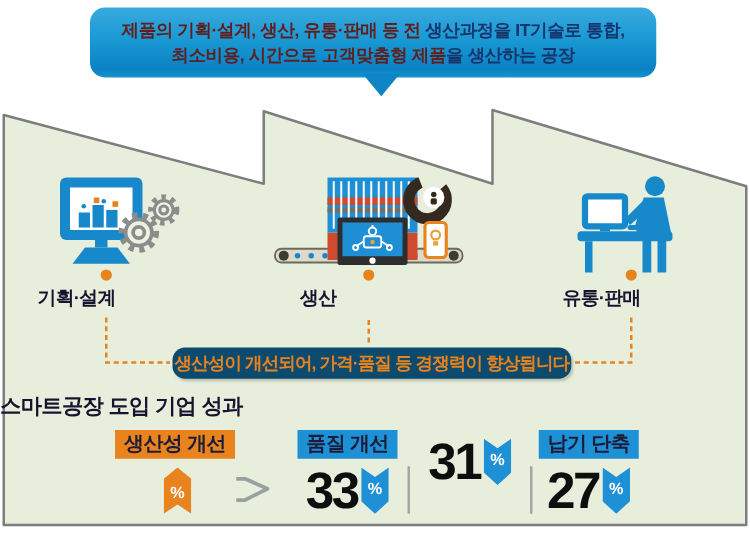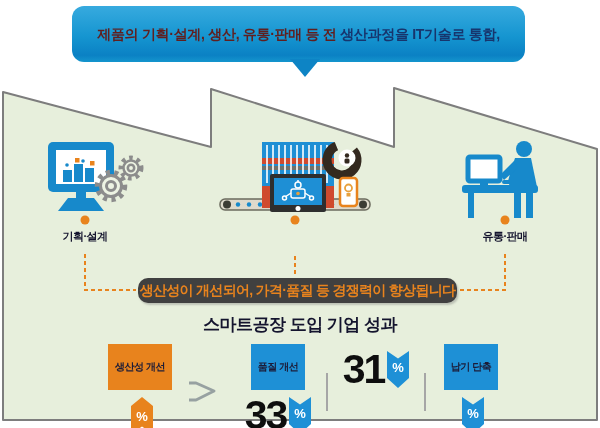--- a/index.html
+++ b/index.html
@@ -15,32 +15,32 @@
   .bubble-text{position:absolute;left:0;top:0;width:100%;height:100%;display:flex;
           flex-direction:column;justify-content:center;text-align:center;
           font-weight:bold;font-size:14px;line-height:20px;letter-spacing:-0.3px;white-space:nowrap;}
   .em{color:#601f1f;}
   .base{color:#17356d;}
 
   
   .factory-svg{position:absolute;left:0;top:0;}
 
   
-  .stage-label{position:absolute;top:229px;width:110px;text-align:center;
-          font-size:11px;font-weight:bold;color:#14142e;letter-spacing:-0.5px;}
+  .stage-label{position:absolute;top:229px;width:110px;
+          font-size:15px;font-weight:bold;color:#14142e;letter-spacing:-0.5px;}
   .note{position:absolute;left:138px;top:278px;width:319px;height:25px;
-          background:#404040;border-radius:10px;box-shadow:1.5px 2px 2px rgba(110,110,110,.35);
+          background:#0c4a6e;border-radius:10px;box-shadow:1.5px 2px 2px rgba(110,110,110,.35);
           color:#e8831d;font-weight:bold;font-size:14px;letter-spacing:-0.7px;
           text-align:center;line-height:25px;white-space:nowrap;}
 
   
-  .results-title{position:absolute;top:313px;left:0;width:100%;text-align:center;
+  .results-title{position:absolute;top:313px;left:0;width:100%;
           font-size:17px;font-weight:bold;color:#14142e;letter-spacing:-0.5px;}
   .stat{position:absolute;top:344px;width:96px;text-align:center;}
-  .stat-label{display:inline-block;padding:16px 7px;font-size:10px;font-weight:bold;
+  .stat-label{display:inline-block;padding:1px 7px;font-size:16px;font-weight:bold;
           color:#1c1c38;letter-spacing:-0.5px;white-space:nowrap;}
   .stat-label.orange{background:#e8831d;}
   .stat-label.blue{background:#1e90d6;text-align:right;}
   .stat-value-row{display:flex;justify-content:center;align-items:flex-start;margin-top:5px;}
   .stat-value{font-size:41px;font-weight:bold;color:#0e0e0e;line-height:40px;letter-spacing:-2px;}
   .badge{margin-left:3px;margin-top:2px;}
   .badge text{font-size:13px;font-weight:bold;fill:#ffffff;font-family:"Liberation Sans",sans-serif;}
   .vdiv{position:absolute;width:2px;height:38px;background:#a6a6a6;top:373px;}
 </style>
 </head>
@@ -48,20 +48,21 @@
 
 <div class="canvas">
 
   <svg class="factory-svg" width="600" height="428" viewBox="0 0 600 428">
     <polygon points="3,92 211,147 211,89 394,147 394,88 597,149 597,420 3,420" fill="#e7efdc" stroke="#7d7d7d" stroke-width="2" stroke-linejoin="round"></polygon>
   </svg>
 
   <div class="bubble">
     <div class="bubble-text">
       <div><span class="em">제품의 기획·설계, 생산, 유통·판매 등 전 </span><span class="base">생산과정을 IT기술로 통합,</span></div>
+      <div><span class="em">최소비용, 시간으로 고객맞춤형 제품</span><span class="base">을 생산하는 공장</span></div>
     </div>
   </div>
   <div class="bubble-tail"></div>
 
   <svg style="position:absolute;left:30px;top:137px" width="115" height="82" viewBox="0 0 115 82">
     <rect x="18" y="5" width="66" height="50" rx="5" fill="#1789cb"></rect>
     <rect x="26" y="13" width="50" height="34" fill="#ffffff"></rect>
     <rect x="33" y="33" width="9" height="12" fill="#1789cb"></rect>
     <rect x="44" y="27" width="9" height="18" fill="#1789cb"></rect>
     <rect x="55" y="31" width="9" height="14" fill="#1789cb"></rect>
@@ -150,20 +151,21 @@
     <circle cx="295" cy="220" r="4.5" fill="#e8831d"></circle>
     <circle cx="505" cy="220" r="4.5" fill="#e8831d"></circle>
     <g stroke="#e8831d" stroke-width="2" fill="none" stroke-dasharray="4 3">
       <path d="M85,254 V290 H136"></path>
       <path d="M295,256 V277"></path>
       <path d="M505,254 V290 H459"></path>
     </g>
   </svg>
 
   <div class="stage-label" style="left:30px">기획·설계</div>
+  <div class="stage-label" style="left:240px">생산</div>
   <div class="stage-label" style="left:450px">유통·판매</div>
 
   <div class="note">생산성이 개선되어, 가격·품질 등 경쟁력이 향상됩니다</div>
 
   <div class="results-title">스마트공장 도입 기업 성과</div>
 
   <div class="stat" style="left:92px">
     <div class="stat-label orange">생산성 개선</div>
     <div class="stat-value-row">
       <svg class="badge" width="22" height="37" viewBox="0 0 22 37">
@@ -198,20 +200,21 @@
         <text x="11" y="21" text-anchor="middle">%</text>
       </svg>
     </div>
   </div>
 
   <div class="vdiv" style="left:424px"></div>
 
   <div class="stat" style="left:423px">
     <div class="stat-label blue">납기 단축</div>
     <div class="stat-value-row">
+      <span class="stat-value">27</span>
       <svg class="badge" width="22" height="37" viewBox="0 0 22 37">
         <polygon points="0,0 11,7.5 22,0 22,27 11,37 0,27" fill="#1e90d6"></polygon>
         <text x="11" y="21" text-anchor="middle">%</text>
       </svg>
     </div>
   </div>
 
 </div>
 
 </body></html>

